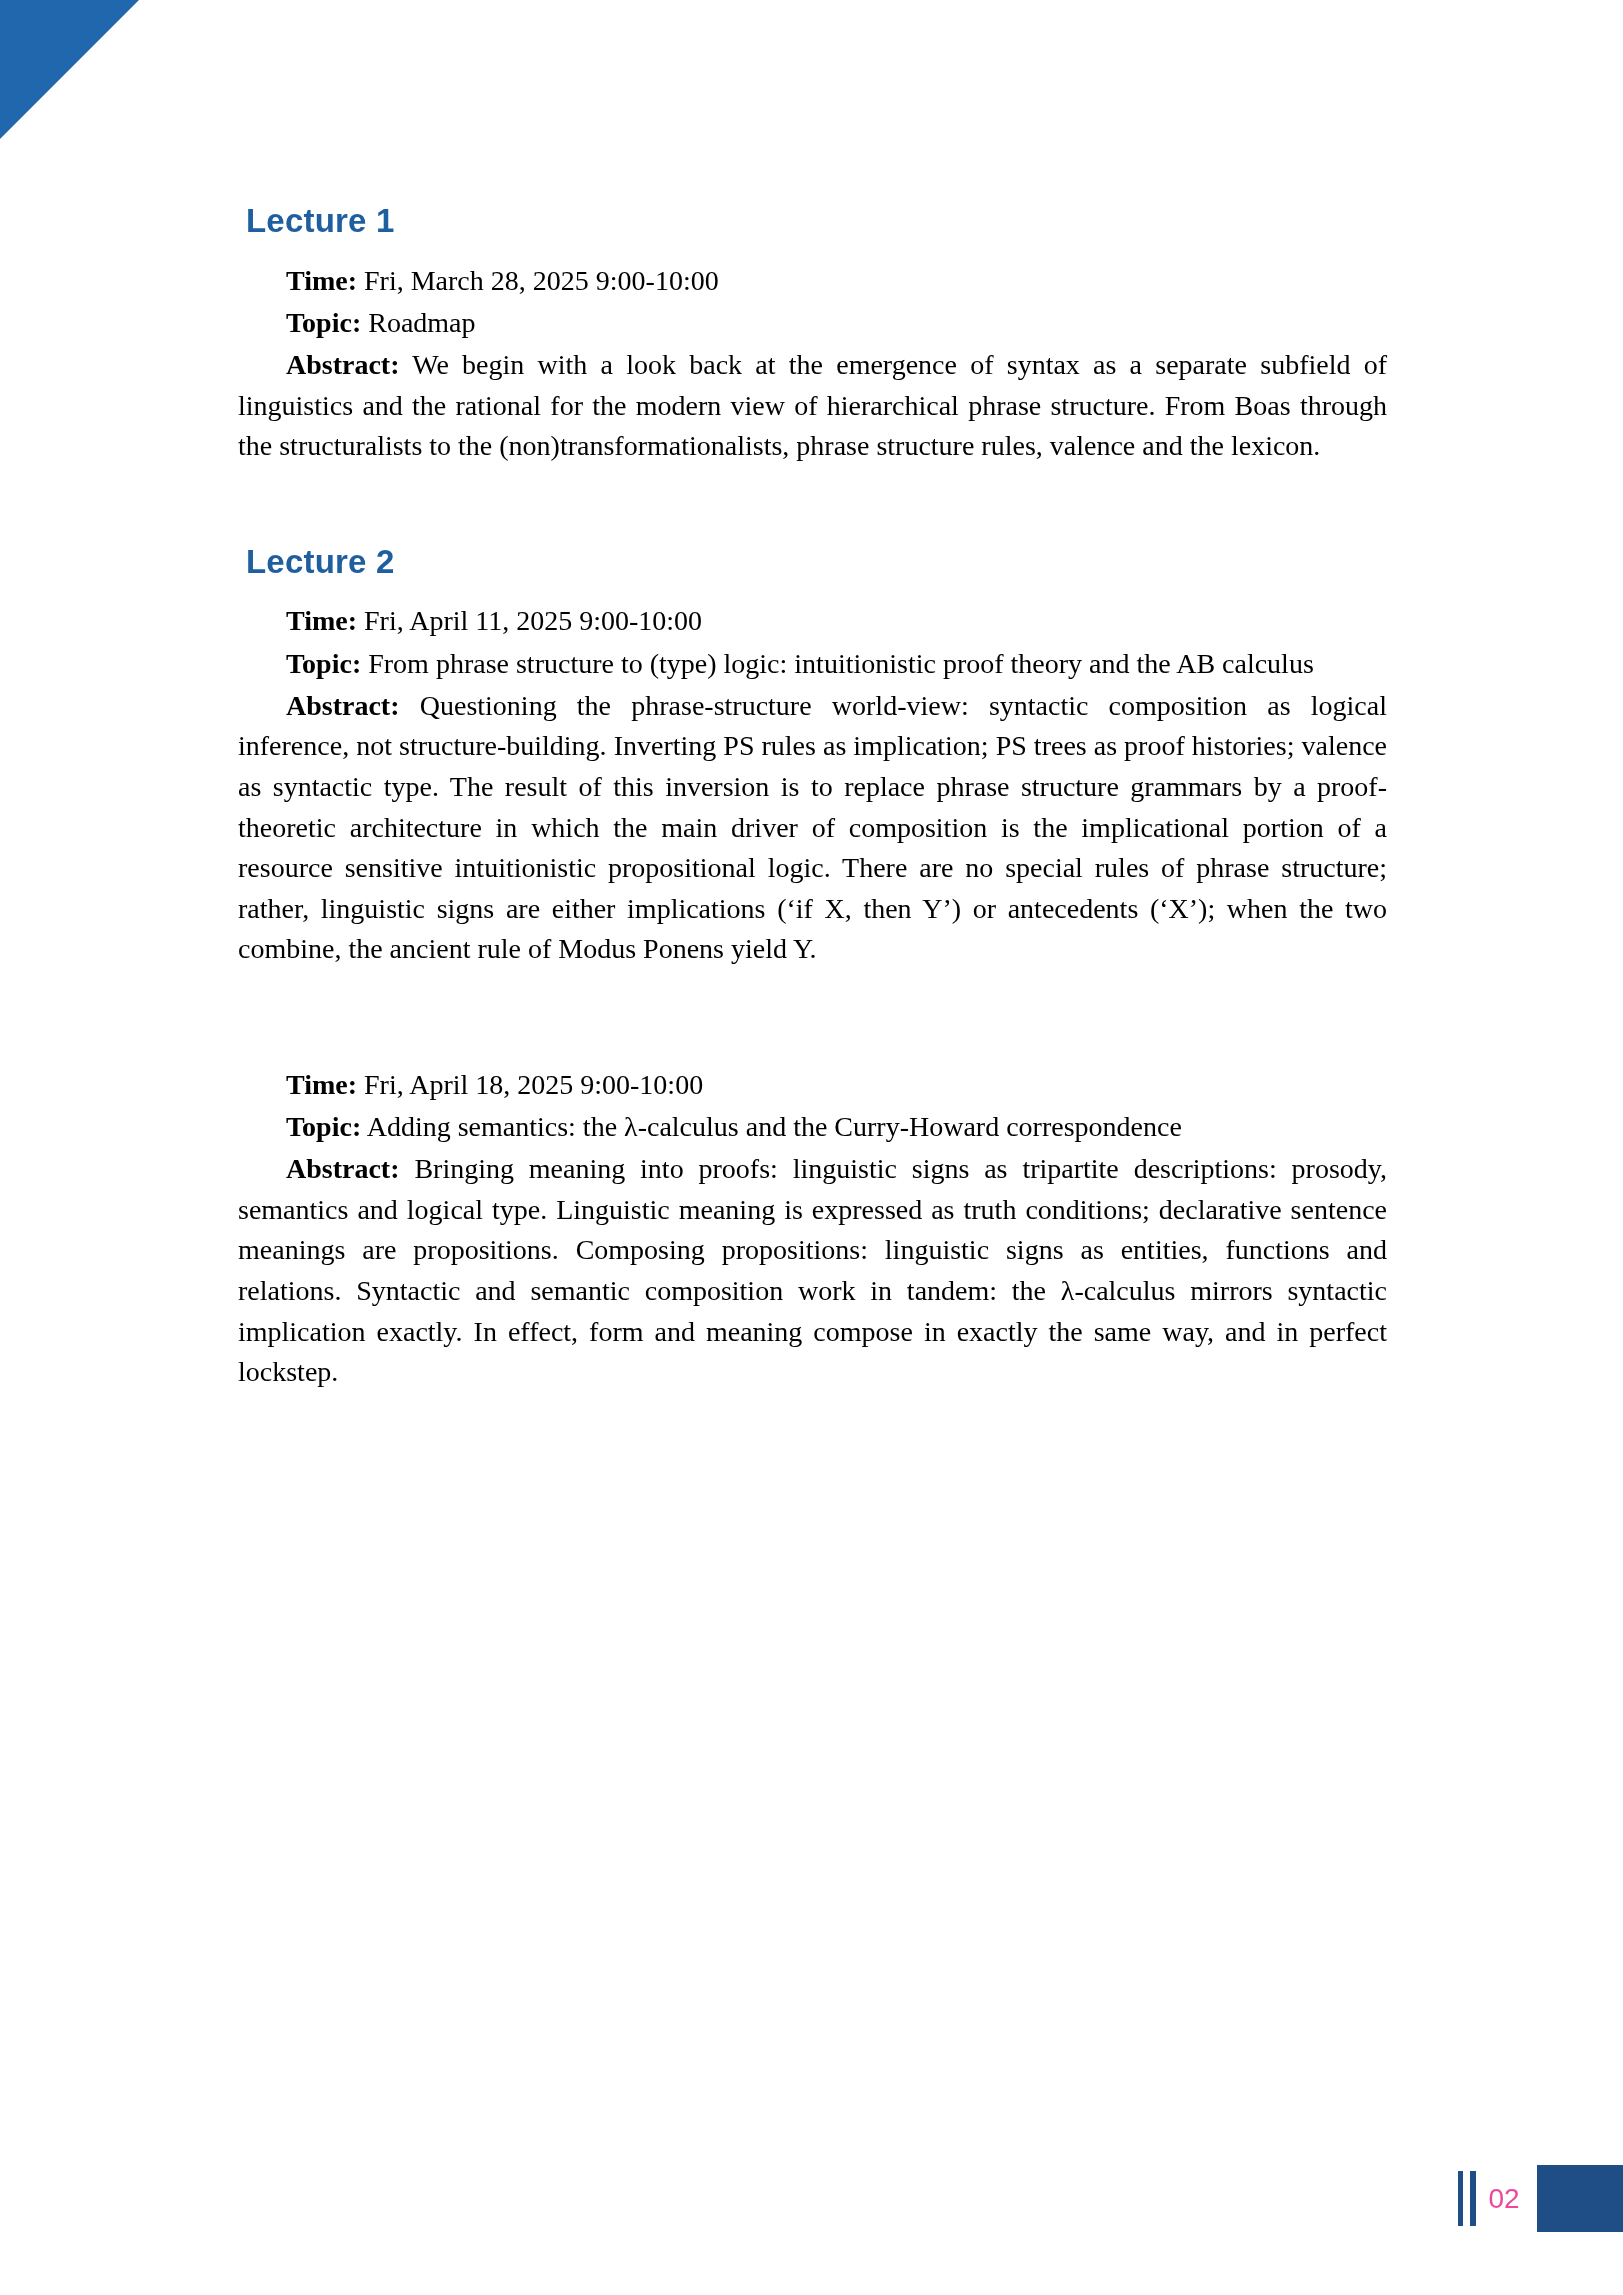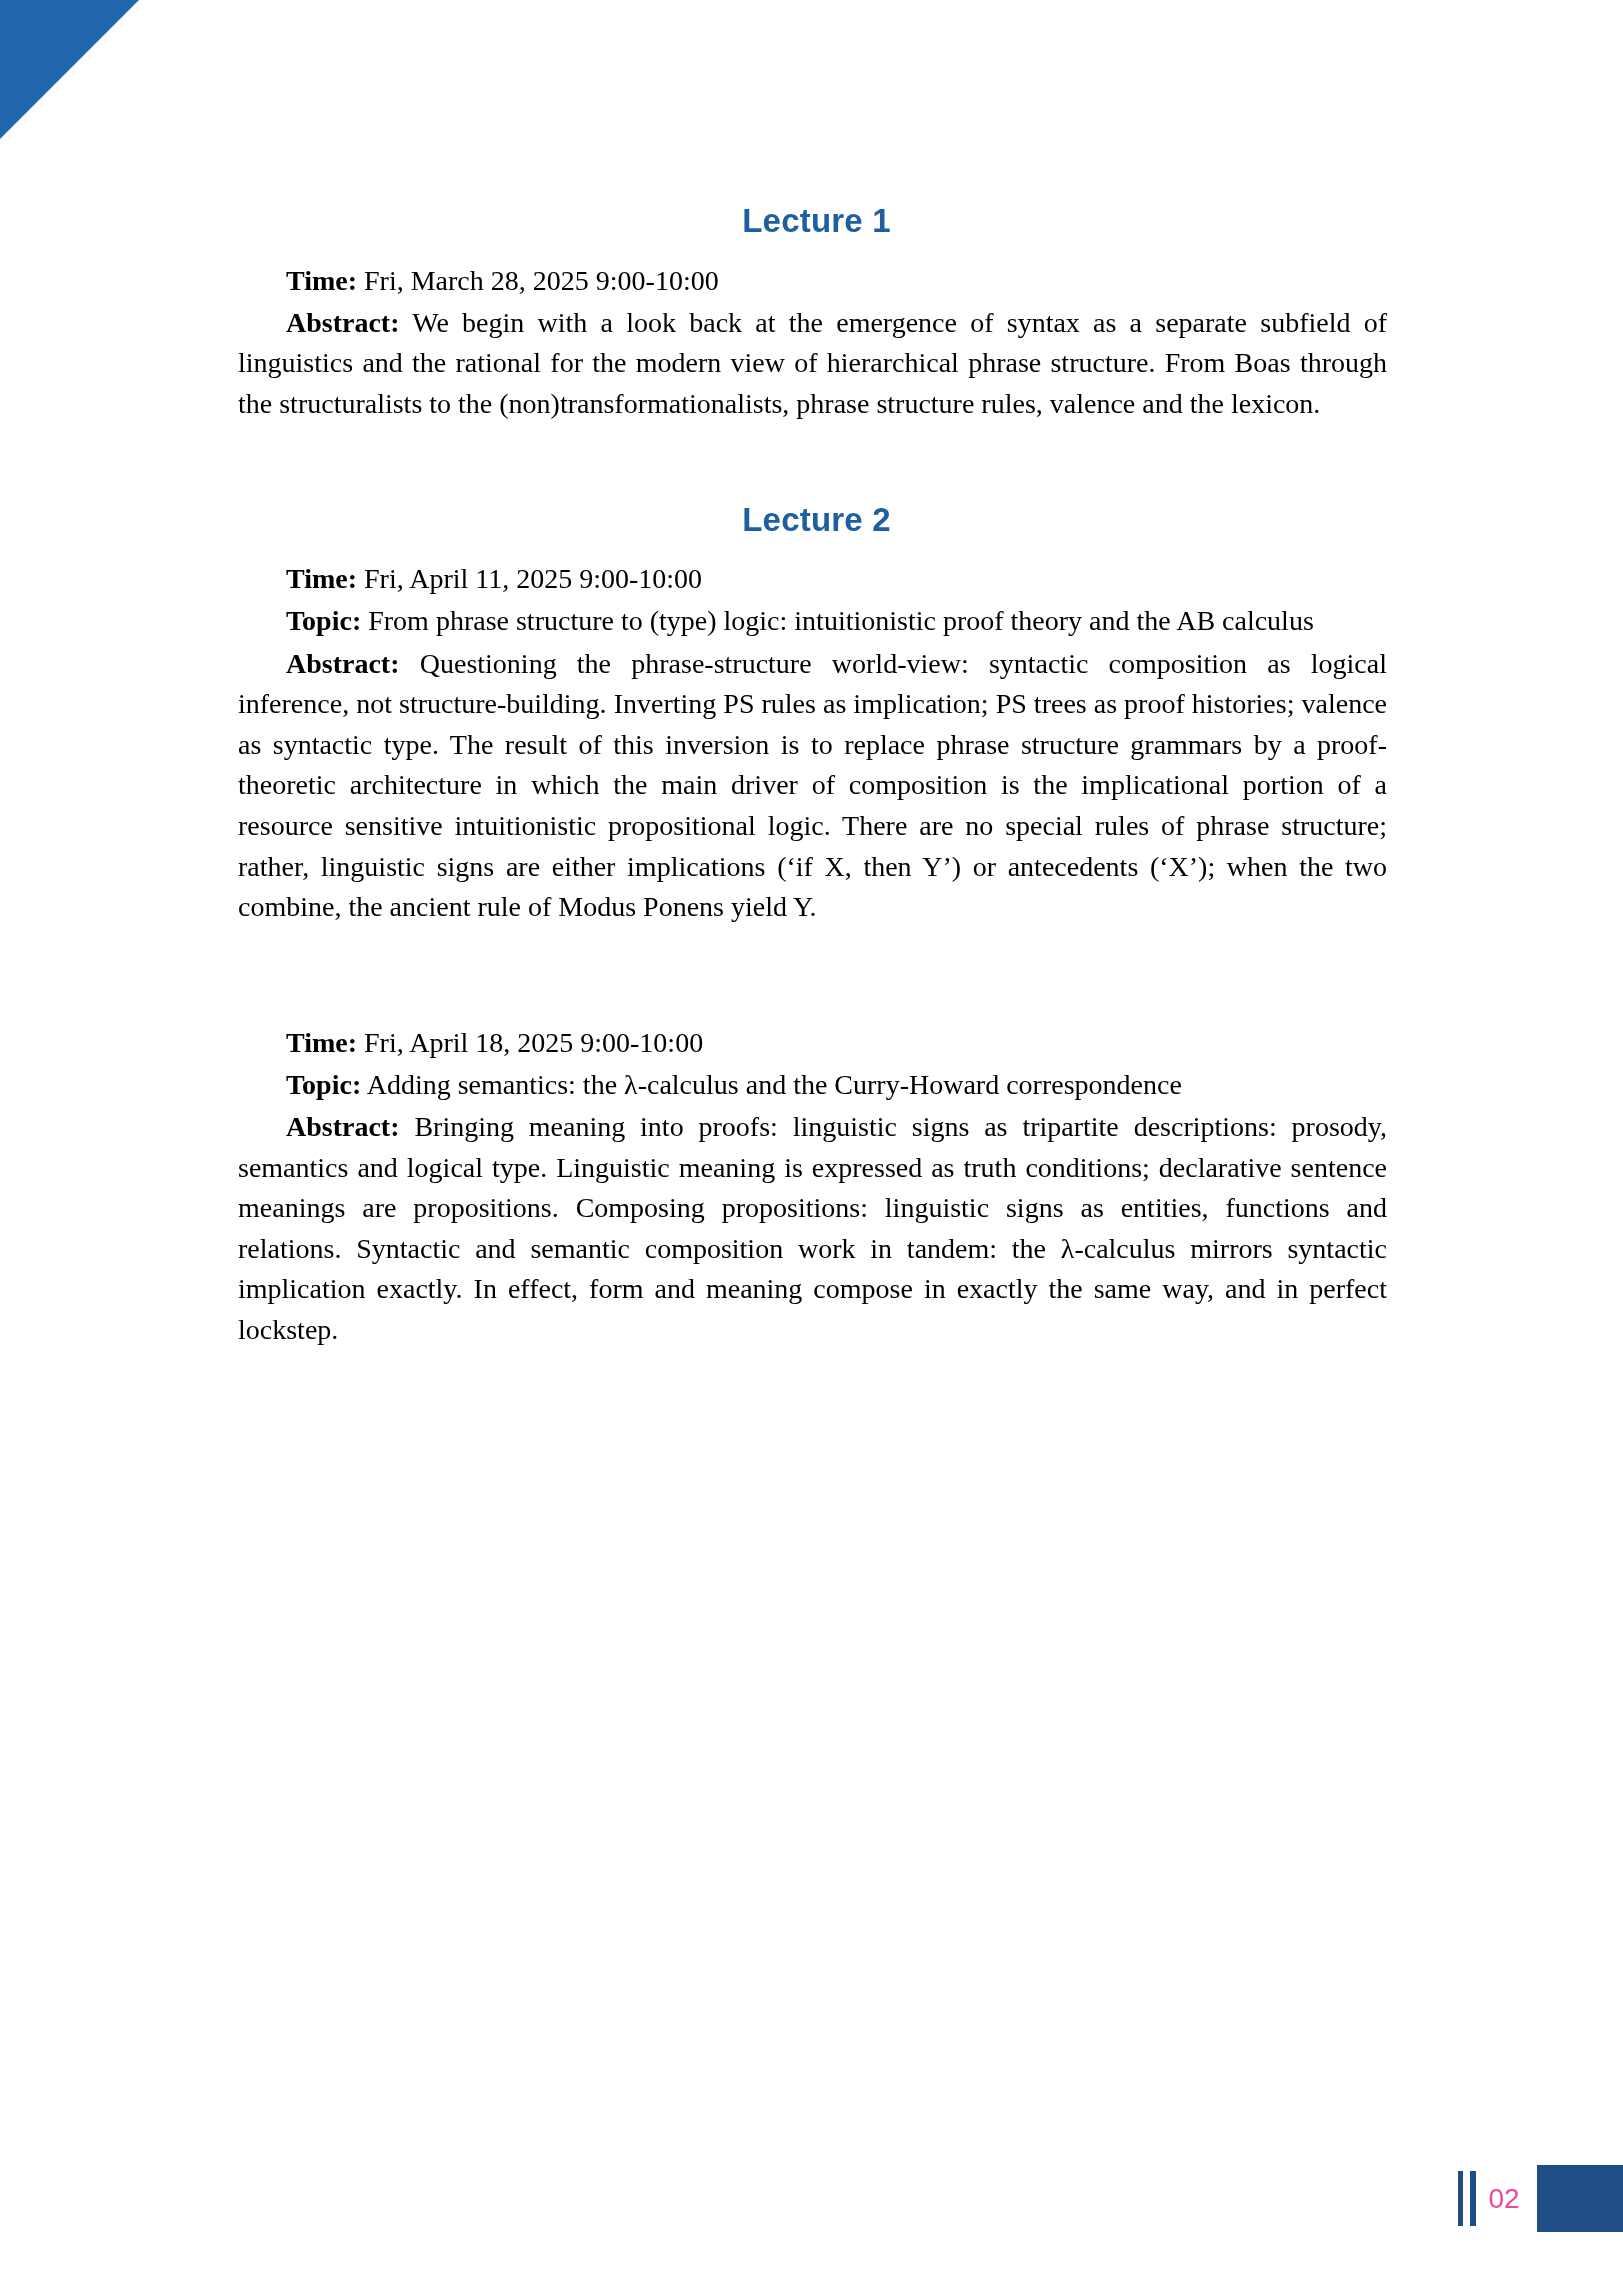--- a/index.html
+++ b/index.html
@@ -42,21 +42,20 @@
   }
 
   .lecture-heading {
     color: #1f5fa0;
     font-family: "Liberation Sans", sans-serif;
     font-weight: bold;
     font-size: 33px;
     letter-spacing: 0.2px;
     margin: 0 0 20.6px 0;
     padding-left: 8px;
-    text-align: center;
   }
 
   .para {
     font-size: 28px;
     line-height: 1.45;
     color: #000000;
     text-align: justify;
     text-justify: inter-word;
     margin: 0 0 3.2px 0;
     text-indent: 48px;
@@ -113,20 +112,21 @@
 
 <div class="page">
 
   <div class="corner-triangle"></div>
 
   <div class="content">
 
     <div class="lecture-block">
       <h2 class="lecture-heading">Lecture 1</h2>
       <p class="para tight"><span class="lbl">Time:</span><span> Fri, March 28, 2025    9:00-10:00</span></p>
+      <p class="para tight"><span class="lbl">Topic:</span><span> Roadmap</span></p>
       <p class="para"><span class="lbl">Abstract:</span><span> We begin with a look back at the emergence of syntax as a separate subfield of linguistics and the rational for the modern view of hierarchical phrase structure. From Boas through the structuralists to the (non)transformationalists, phrase structure rules, valence and the lexicon.</span></p>
     </div>
 
     <div class="lecture-block gap-2">
       <h2 class="lecture-heading">Lecture 2</h2>
       <p class="para tight"><span class="lbl">Time:</span><span> Fri, April 11, 2025   9:00-10:00</span></p>
       <p class="para tight"><span class="lbl">Topic:</span><span> From phrase structure to (type) logic: intuitionistic proof theory and the AB calculus</span></p>
       <p class="para"><span class="lbl">Abstract:</span><span> Questioning the phrase-structure world-view: syntactic composition as logical inference, not structure-building. Inverting PS rules as implication; PS trees as proof histories; valence as syntactic type. The result of this inversion is to replace phrase structure grammars by a proof-theoretic architecture in which the main driver of composition is the implicational portion of a resource sensitive intuitionistic propositional logic. There are no special rules of phrase structure; rather, linguistic signs are either implications (‘if X, then Y’) or antecedents (‘X’); when the two combine, the ancient rule of Modus Ponens yield Y.</span></p>
     </div>
 

